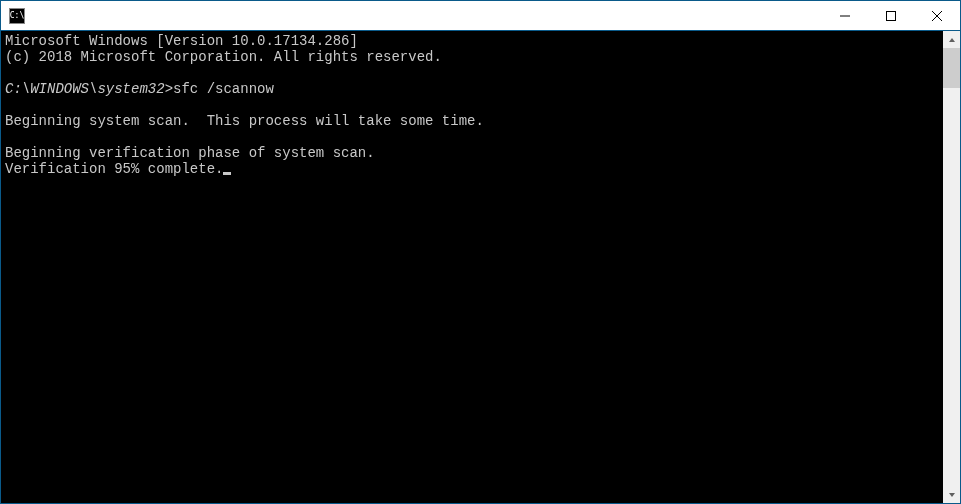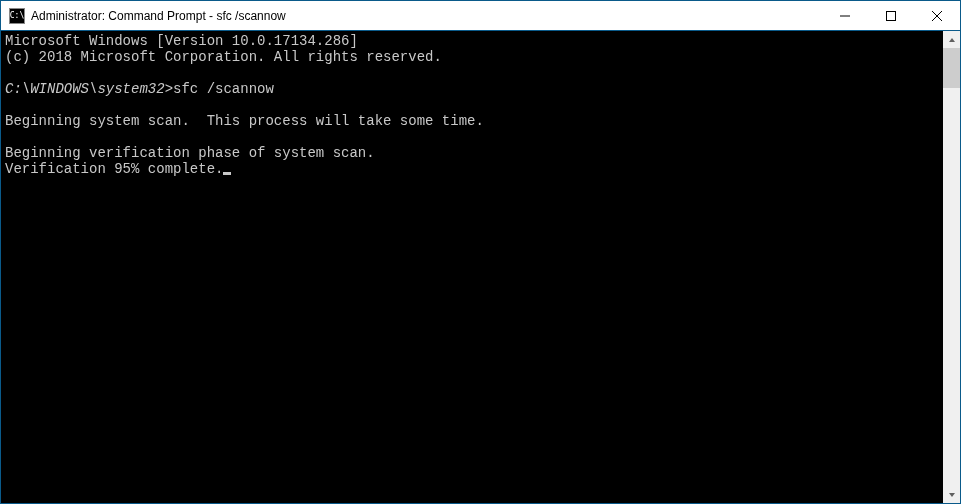--- a/index.html
+++ b/index.html
@@ -118,21 +118,20 @@
       height:40px;
       background:#cdcdcd;
     }
   </style>
 </head>
 <body>
 
 <div class="window">
   <div class="titlebar">
     <span class="titlebar-icon">C:\</span>
-    <span class="titlebar-title">Administrator: Command Prompt - sfc  /scannow</span>
     <span class="titlebar-spacer"></span>
     <div class="titlebar-controls">
       <div class="titlebar-btn">
         <svg width="10" height="10" viewBox="0 0 10 10">
             <line x1="0" y1="5" x2="10" y2="5" stroke="#000" stroke-width="1"></line>
           </svg>
       </div>
       <div class="titlebar-btn">
         <svg width="10" height="10" viewBox="0 0 10 10">
             <rect x="0.5" y="0.5" width="9" height="9" fill="none" stroke="#000" stroke-width="1"></rect>

